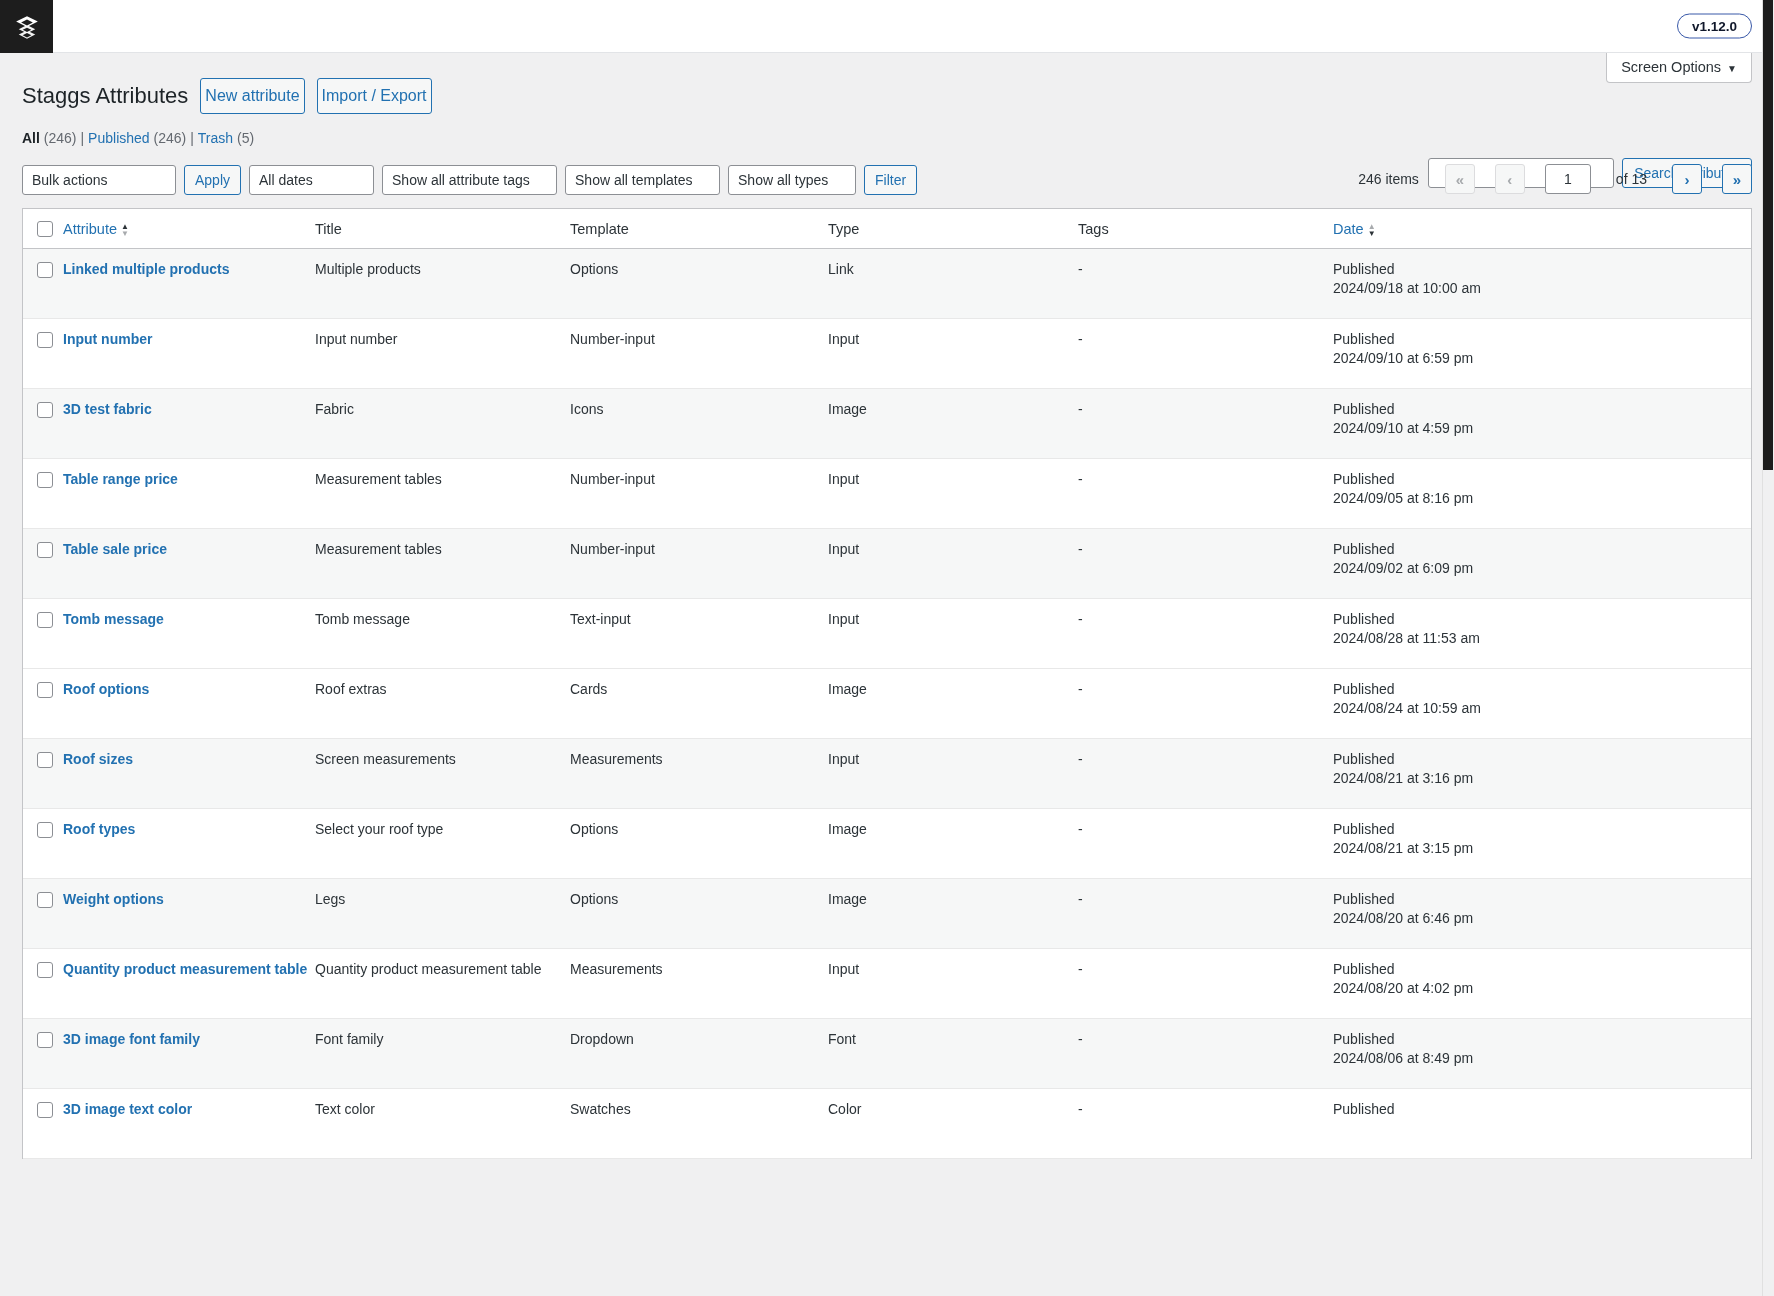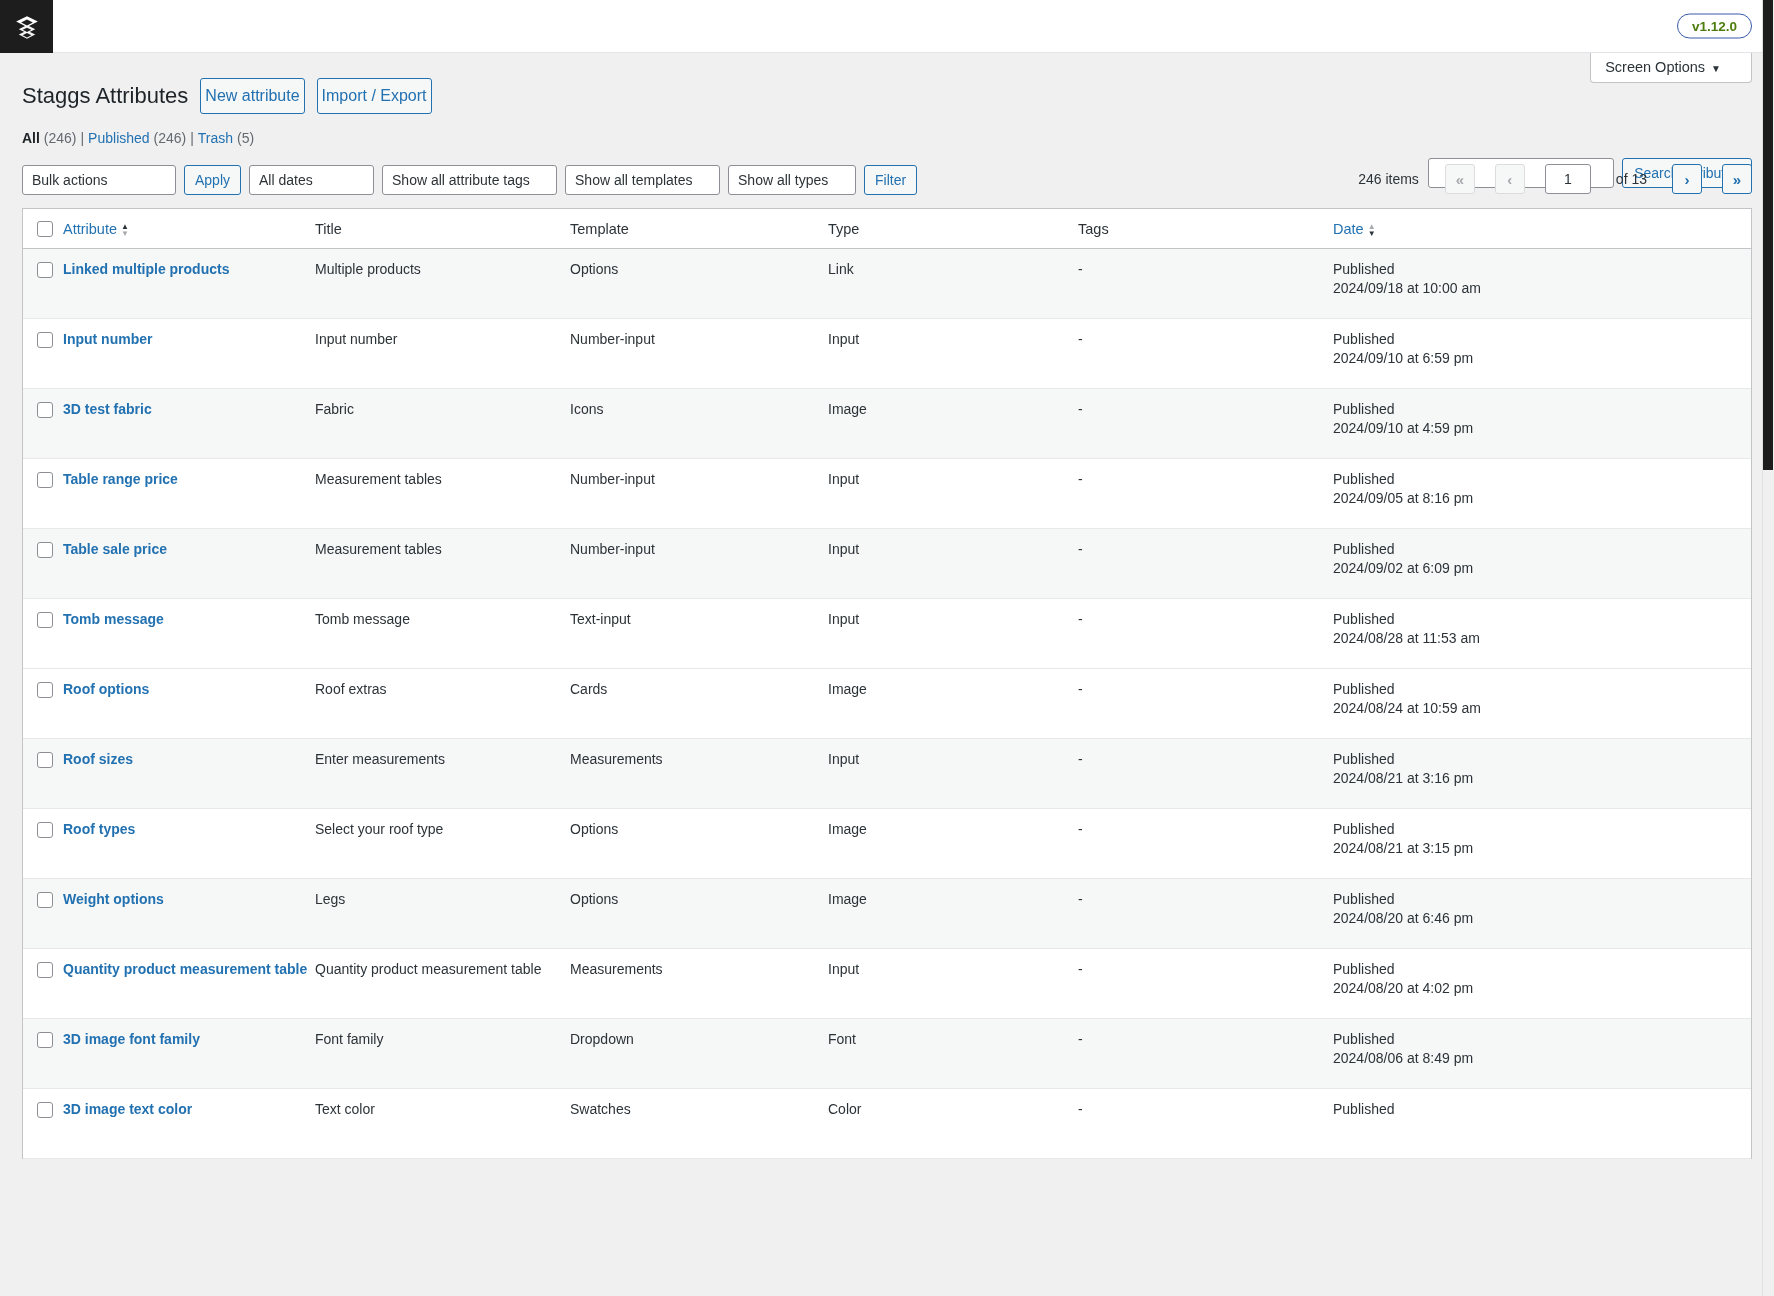--- a/index.html
+++ b/index.html
@@ -52,21 +52,21 @@
     left: 0; right: 0; bottom: -1px;
     height: 3px;
     background: #1d3f8a;
   }
   .version-badge {
     position: absolute;
     right: 22px;
     top: 50%;
     transform: translateY(-50%);
     border: 1.5px solid #3858a8;
-    color: #4d7c0f;
+    color: #0f172a;
     border-radius: 14px;
     font-size: 13.5px;
     font-weight: bold;
     padding: 4px 14px;
     background: #fff;
     cursor: pointer;
   }
 
   
   .screen-options-wrap {
@@ -75,21 +75,21 @@
     top: 53px;
     z-index: 5;
   }
   .screen-options {
     background: #fff;
     border: 1px solid #c3c4c7;
     border-top: none;
     border-radius: 0 0 4px 4px;
     font-size: 14.5px;
     color: #2c3338;
-    padding: 6px 30px 7px 14px;
+    padding: 6px 14px 7px 14px;
     cursor: pointer;
     white-space: nowrap;
     margin-left: 16px;
   }
   .screen-options .caret { font-size: 10px; margin-left: 6px; }
 
   
   .page {
     padding: 0 22px;
     position: relative;
@@ -524,21 +524,21 @@
             <td>Image</td>
             <td>-</td>
             <td>
               <span class="date-status">Published</span>
               <span class="date-value">2024/08/24 at 10:59 am</span>
             </td>
           </tr>
           <tr class="row alt">
             <td class="col-cb"><span class="cb"></span></td>
             <td><a class="row-title">Roof sizes</a></td>
-            <td>Enter measurements</td>
+            <td>Screen measurements</td>
             <td>Measurements</td>
             <td>Input</td>
             <td>-</td>
             <td>
               <span class="date-status">Published</span>
               <span class="date-value">2024/08/21 at 3:16 pm</span>
             </td>
           </tr>
           <tr class="row">
             <td class="col-cb"><span class="cb"></span></td>

